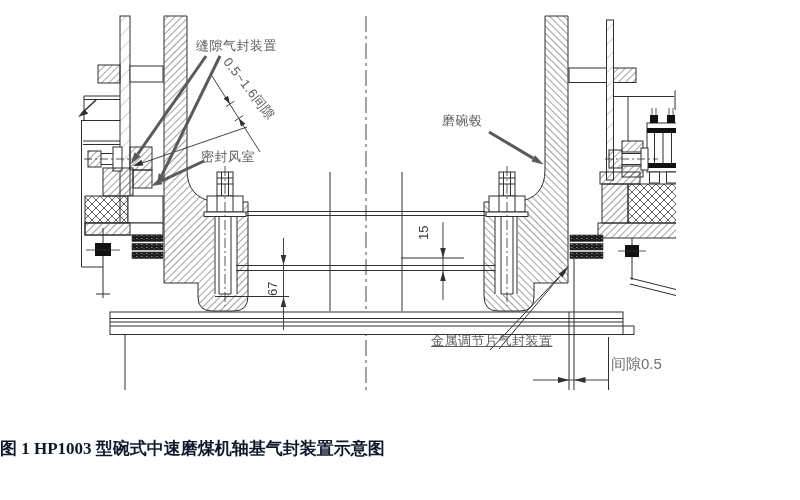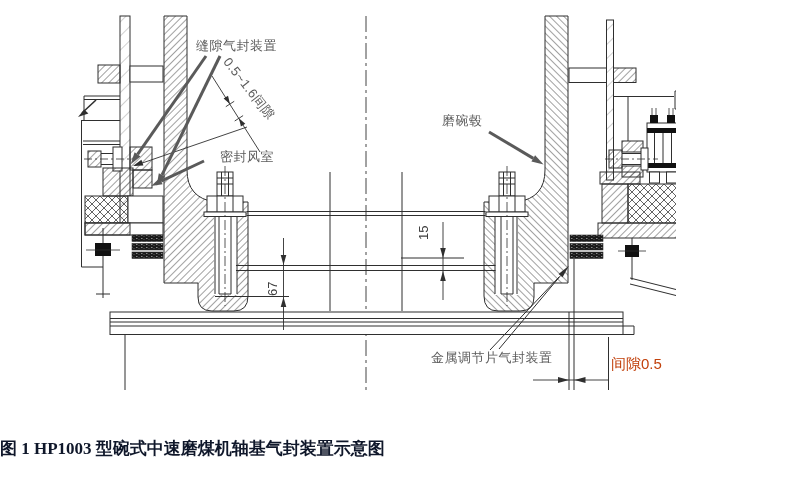--- a/index.html
+++ b/index.html
@@ -3,21 +3,21 @@
 <meta charset="utf-8">
 <style>
   html,body{margin:0;padding:0;background:#ffffff;}
   .stage{position:relative;width:676px;height:500px;background:#fff;overflow:hidden;
          font-family:"Liberation Sans",sans-serif;}
   svg{position:absolute;left:0;top:0;}
   .lbl{position:absolute;color:#5b5b5b;font-size:13px;letter-spacing:0.5px;white-space:nowrap;}
   .lbl-rot{transform-origin:0 0;transform:rotate(52deg);}
   .dim{position:absolute;color:#3c3c3c;font-size:13px;white-space:nowrap;
        transform-origin:0 0;transform:rotate(-90deg);}
-  .clearance{position:absolute;color:#c2410c;font-size:15px;white-space:nowrap;}
+  .clearance{position:absolute;color:#737373;font-size:15px;white-space:nowrap;}
   .cap{position:absolute;left:0;width:800px;text-align:left;color:#0f172a;font-family:Liberation Serif, serif;}
   .cap-zh{top:437px;font-size:17px;font-weight:700;}
   .cap-en{top:460px;font-size:15px;font-weight:700;}
   .squiggle{text-decoration:underline;text-decoration-style:wavy;text-decoration-color:#e03131;
             text-decoration-thickness:1px;text-underline-offset:3px;}
 </style>
 </head>
 <body>
 
 <div class="stage">
@@ -227,21 +227,21 @@
     <g stroke="#2f2f2f" stroke-width="1">
       <line x1="499" y1="349" x2="560.6" y2="275.6"></line>
       <line x1="490" y1="350" x2="559" y2="277"></line>
       <polygon points="568.9,265.7 562.6,277.3 558.6,273.9" fill="#2f2f2f" stroke="none"></polygon>
     </g>
   </g>
 </svg>
 
 <div class="lbl" style="left:196px;top:37px;">缝隙气封装置</div>
 <div class="lbl lbl-rot" style="left:233px;top:54px;">0.5~1.6间隙</div>
-<div class="lbl" style="left:201px;top:148px;margin-left:19px;">密封风室</div>
+<div class="lbl" style="left:201px;top:148px;">密封风室</div>
 <div class="lbl" style="left:442px;top:112px;">磨碗毂</div>
-<div class="lbl" style="left:431px;top:349px;">金属调节片气封装置</div>
+<div class="lbl" style="left:431px;top:332px;text-decoration:underline;">金属调节片气封装置</div>
 <div class="clearance" style="left:611px;top:355px;">间隙0.5</div>
 <div class="dim" style="left:416px;top:240px;">15</div>
 <div class="dim" style="left:265px;top:296px;">67</div>
 
 <div class="cap cap-zh">图 1 HP1003 型碗式中速磨煤机轴基气封装置示意图</div>
 </div>
 
 </body></html>

